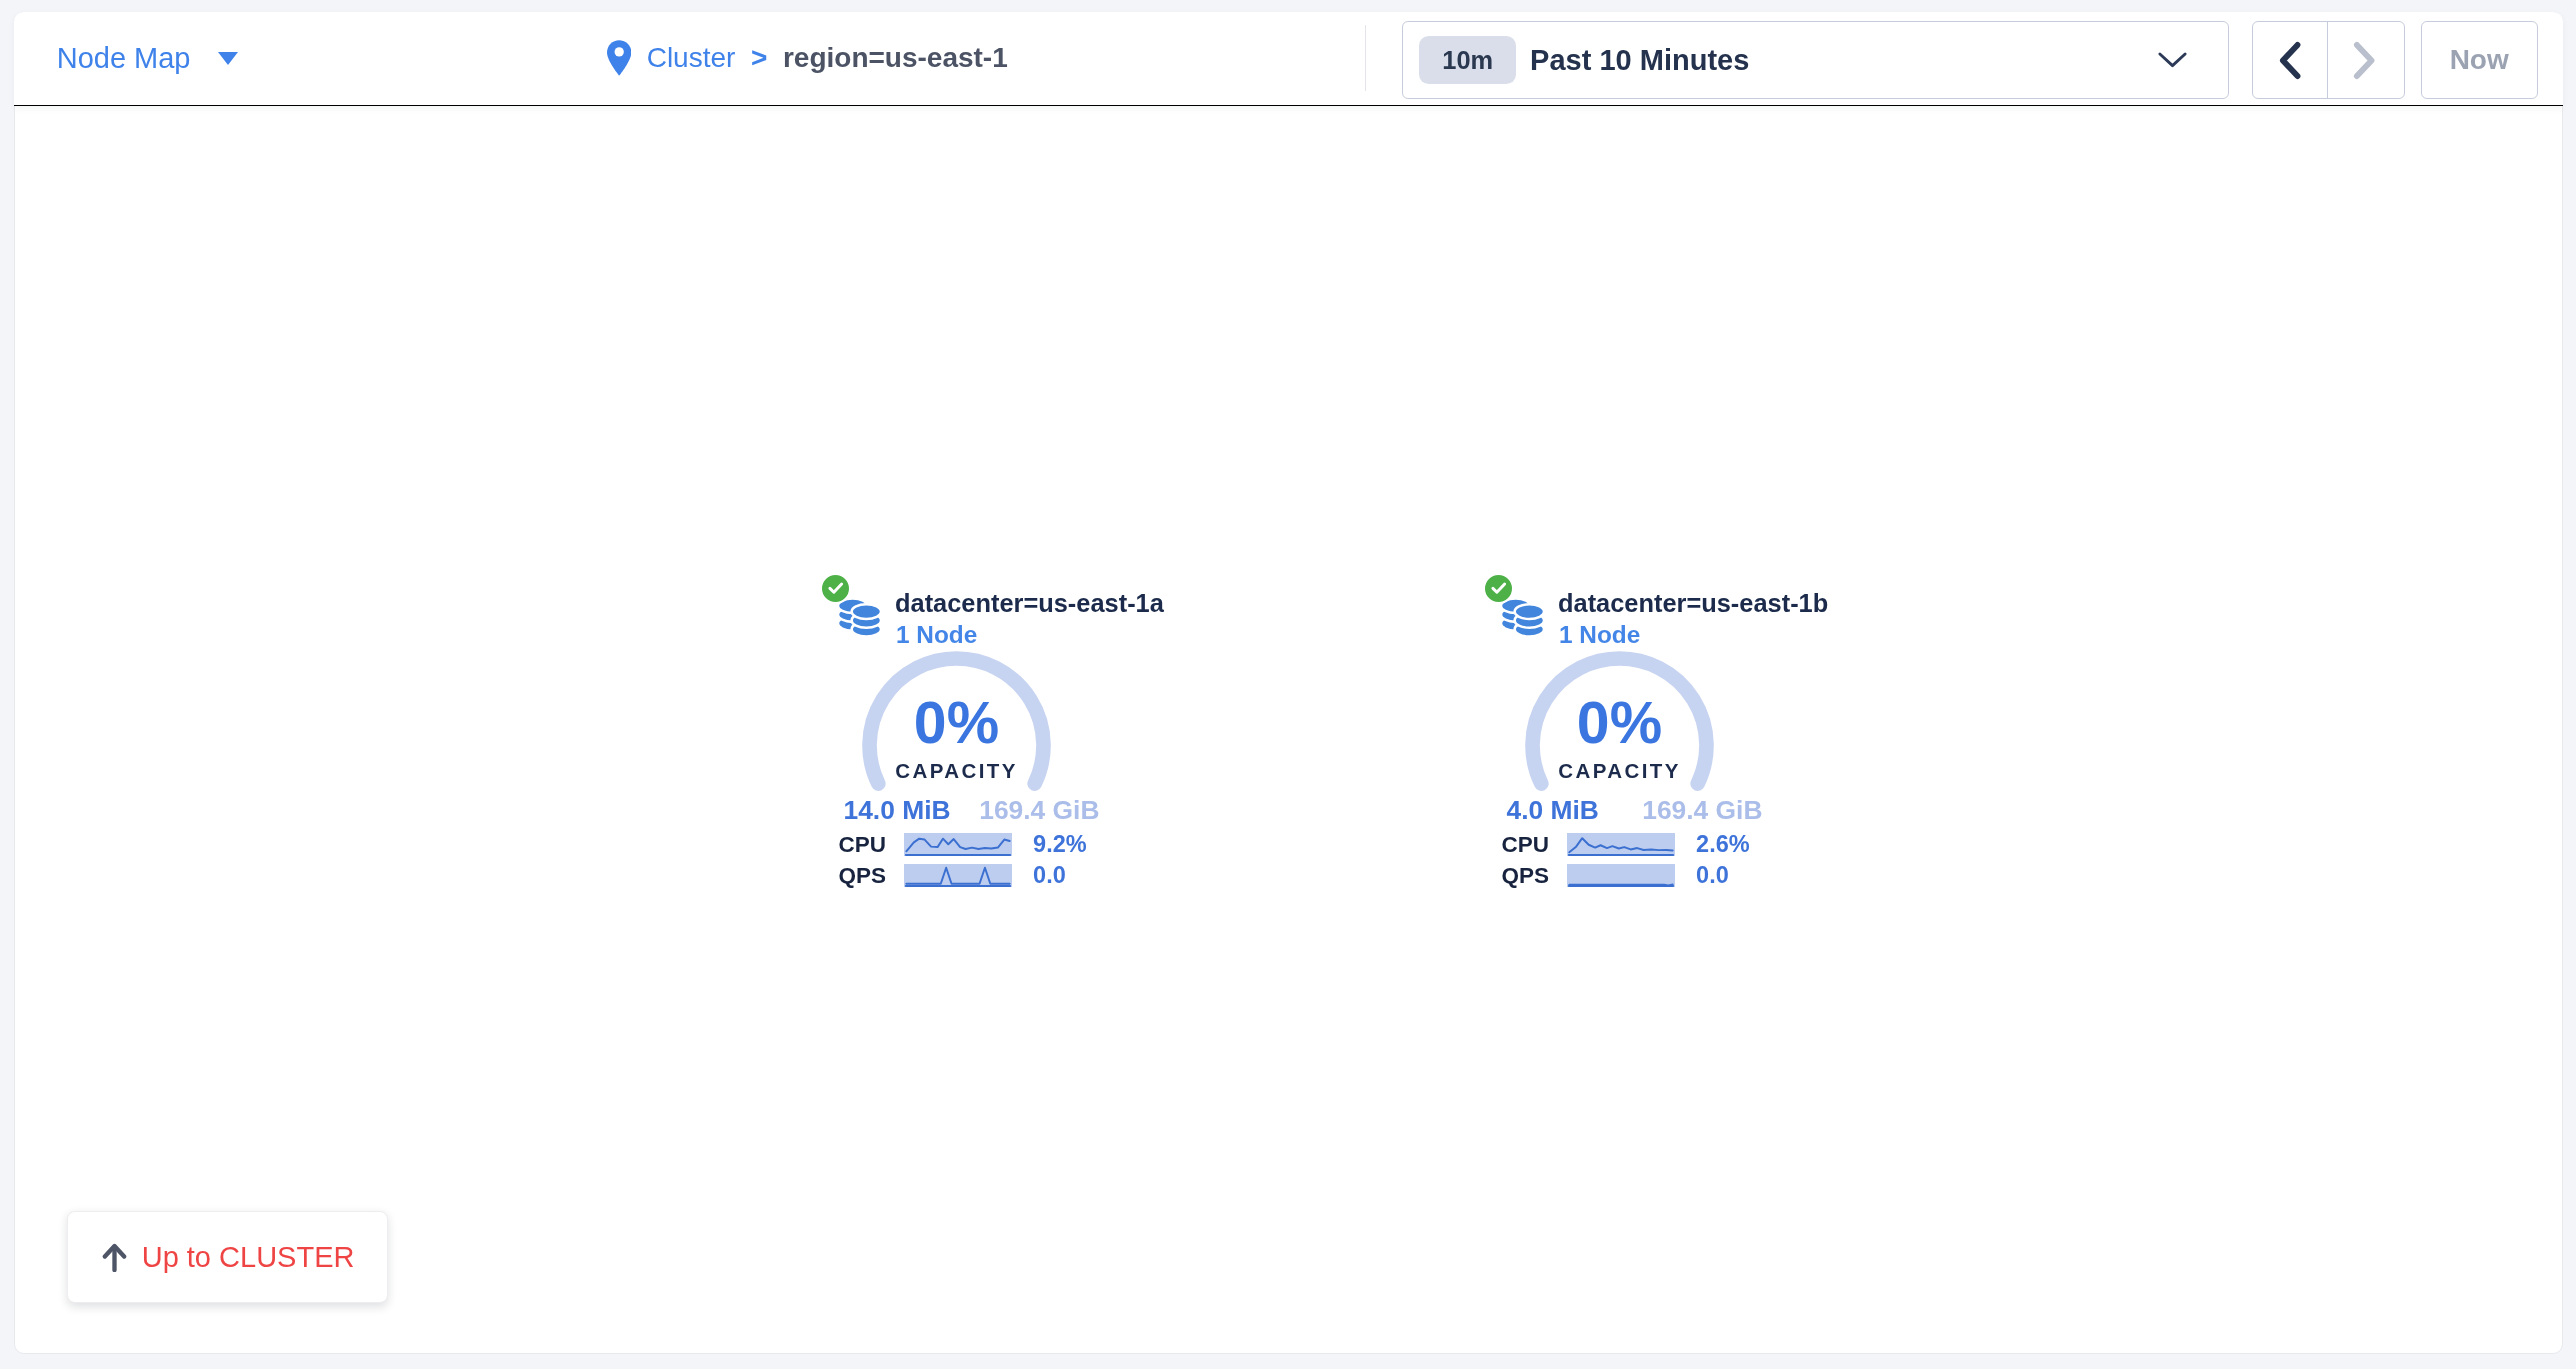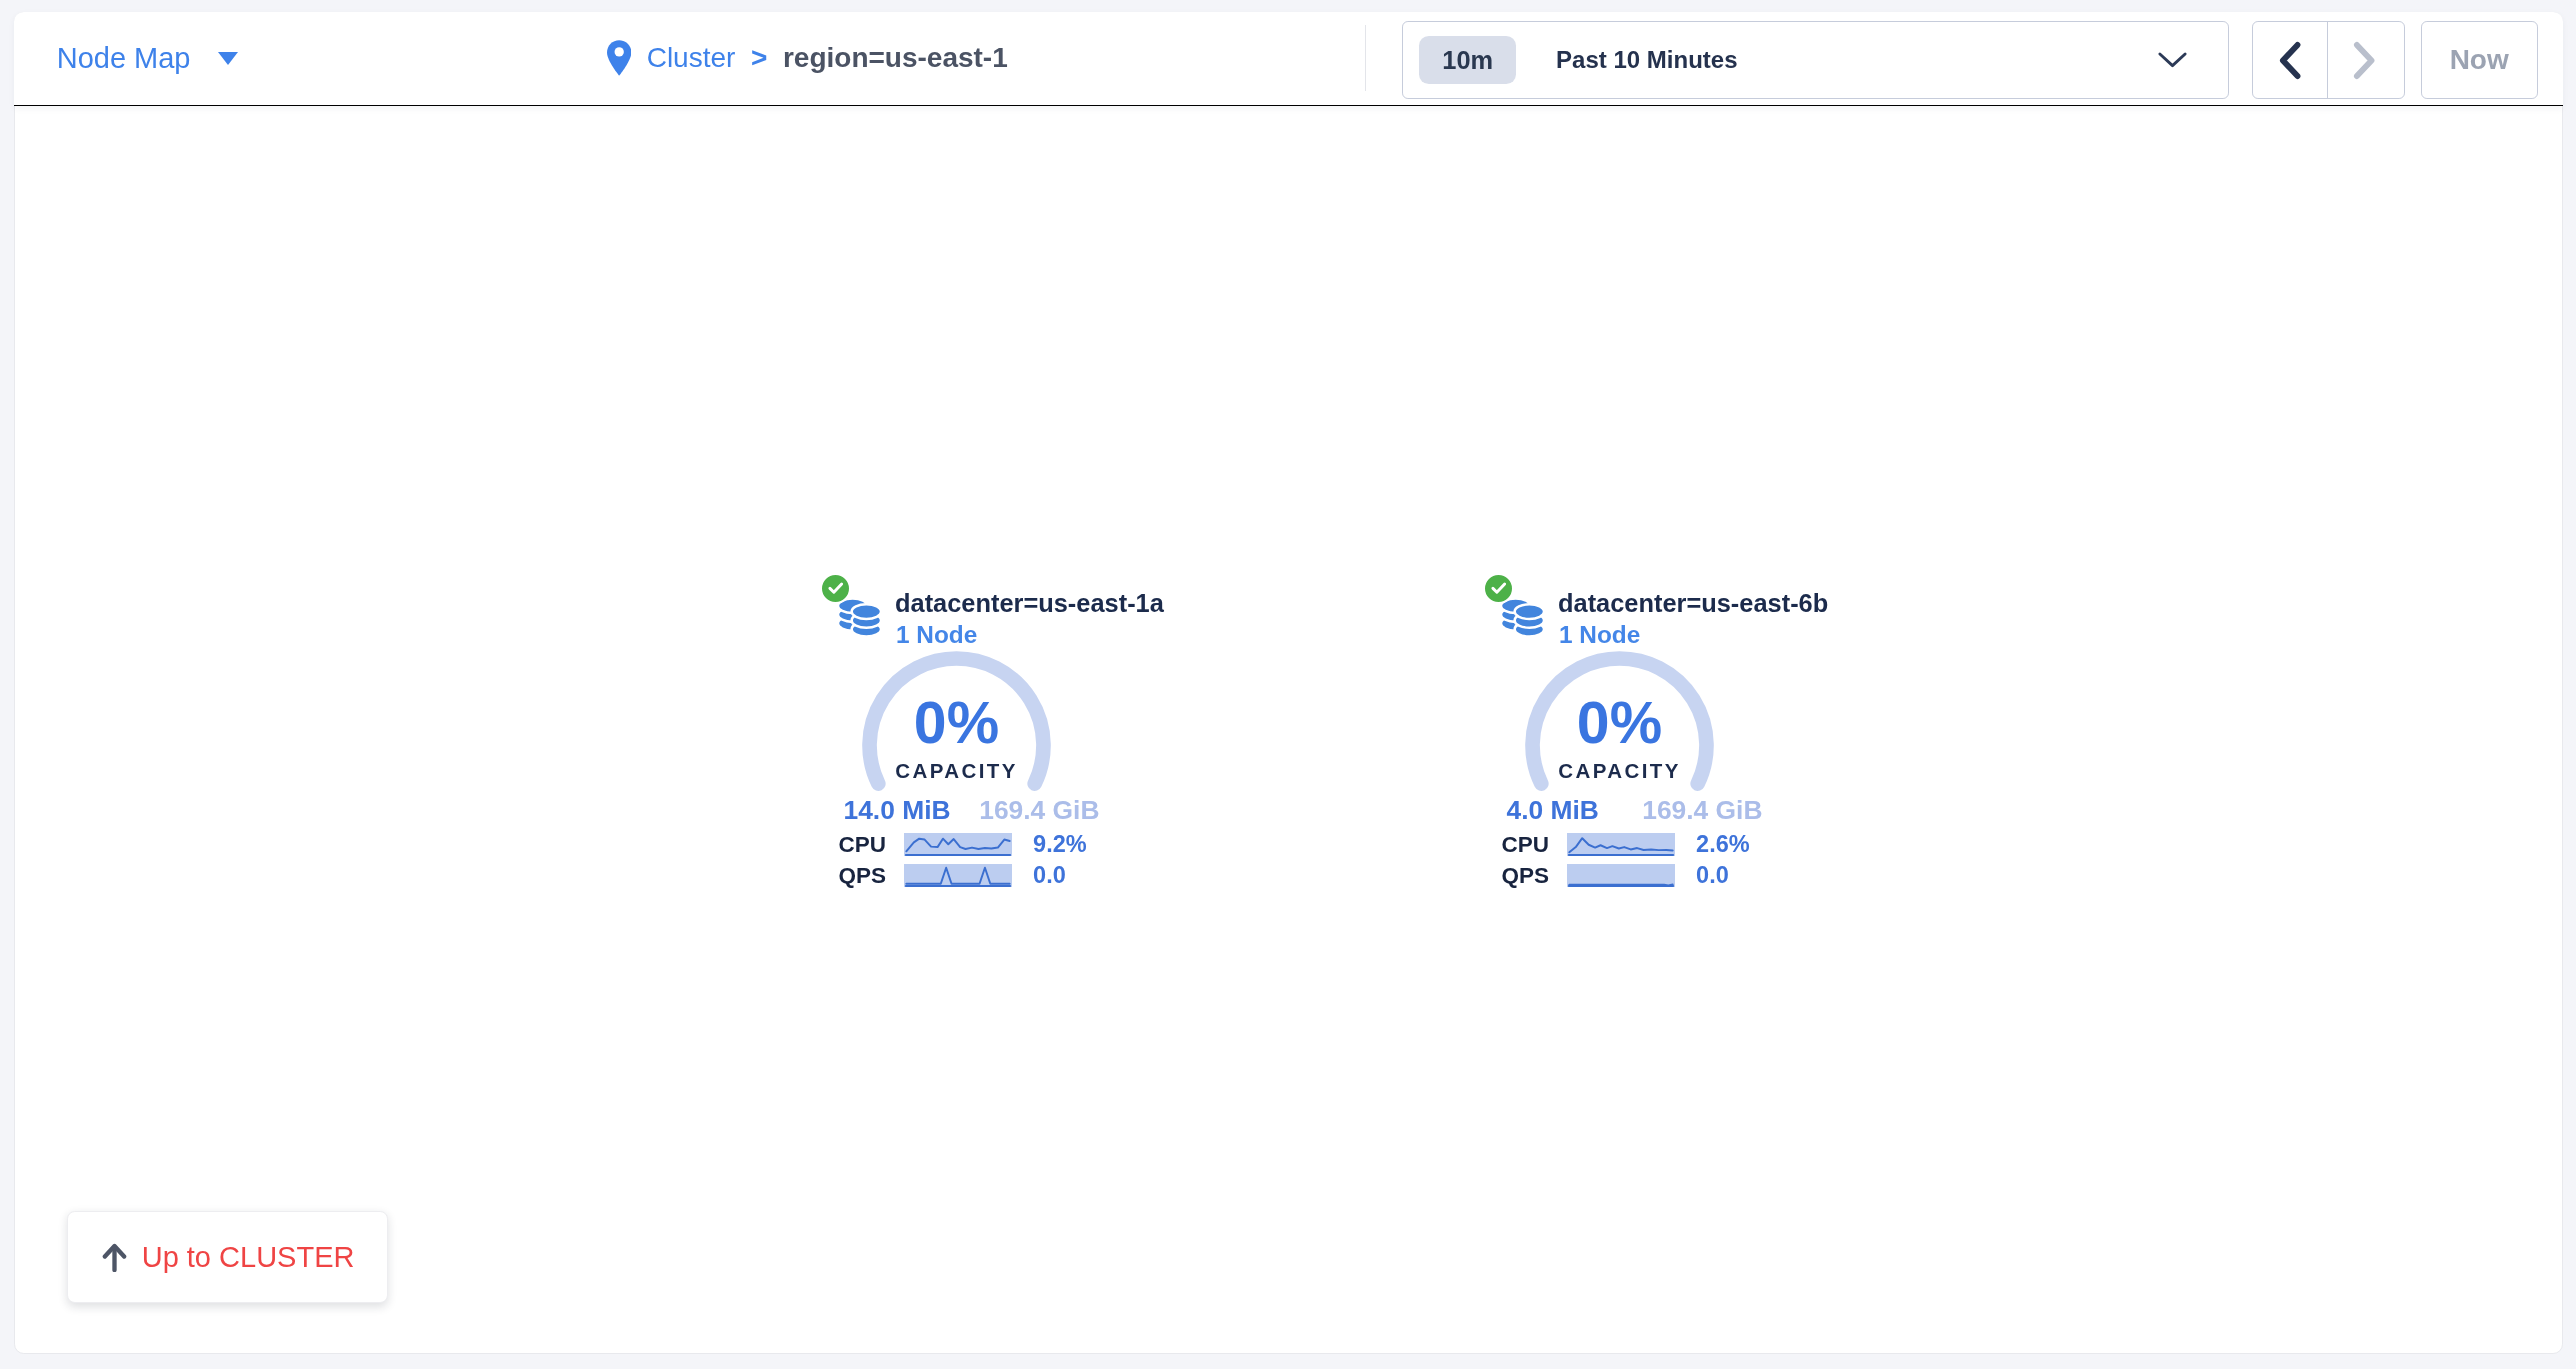--- a/index.html
+++ b/index.html
@@ -40,21 +40,21 @@
   .time-dropdown{
     position:absolute;left:1388px;top:9.8px;width:825px;height:76px;
     border:1px solid #c6ccdb;border-radius:5.9px;background:#fff;
     display:flex;align-items:center;cursor:pointer;
   }
   .time-badge{
     margin-left:16.6px;min-width:61px;height:48px;border-radius:9.8px;background:#d9deea;
     display:flex;align-items:center;justify-content:center;
     font-size:25.4px;font-weight:700;color:#2a3850;padding:0 23px;box-sizing:border-box;
   }
-  .time-label{margin-left:40px;font-size:24px;font-weight:700;color:#25324e;}
+  .time-label{margin-left:14px;font-size:29px;font-weight:700;color:#25324e;}
   .time-chevron{position:absolute;right:39px;top:28px;}
   .arrow-group{
     position:absolute;left:2238px;top:9.8px;width:151px;height:76px;
     border:1px solid #c6ccdb;border-radius:5.9px;background:#fff;display:flex;
   }
   .arrow-btn{width:74px;height:76px;display:flex;align-items:center;justify-content:center;cursor:pointer;}
   .arrow-btn.prev{border-right:1px solid #c6ccdb;}
   .now-btn{
     position:absolute;left:2407px;top:9.8px;width:115px;height:76px;
     border:1px solid #c6ccdb;border-radius:5.9px;background:#fff;
@@ -208,21 +208,21 @@
     <svg class="dc-dbicon" width="47" height="45" viewBox="0 0 48 46">
       <g fill="#4285dd" stroke="#ffffff" stroke-width="2.6">
         <ellipse cx="17" cy="31" rx="15" ry="7.5"></ellipse>
           <ellipse cx="17" cy="22" rx="15" ry="7.5"></ellipse>
           <ellipse cx="17" cy="13" rx="15" ry="7.5"></ellipse>
         <ellipse cx="31" cy="37" rx="15" ry="7.5"></ellipse>
           <ellipse cx="31" cy="28" rx="15" ry="7.5"></ellipse>
           <ellipse cx="31" cy="19" rx="15" ry="7.5"></ellipse>
       </g>
     </svg>
-    <div class="dc-title">datacenter=us-east-6b</div>
+    <div class="dc-title">datacenter=us-east-1b</div>
     <div class="dc-nodes">1 Node</div>
     <div class="dc-donut">
       <svg width="215" height="215" viewBox="0 0 220 220">
         <path d="M 30 149 A 89 89 0 1 1 190 149" fill="none" stroke="var(--track-blue,#c7d4f1)" stroke-width="15" stroke-linecap="round"></path>
       </svg>
       <div class="dc-pct">0%</div>
       <div class="dc-caplabel">CAPACITY</div>
     </div>
     <div class="dc-caprow">
       <span class="cap-used">4.0 MiB</span>

